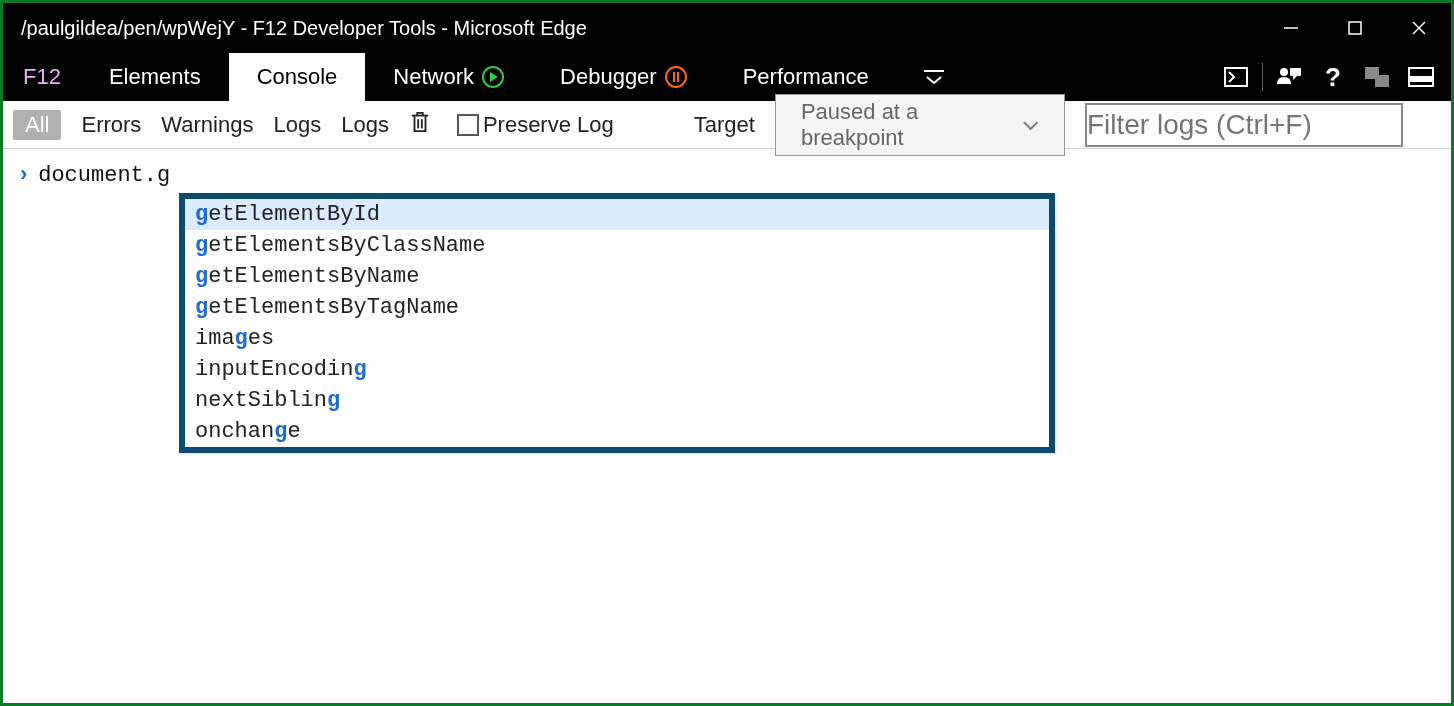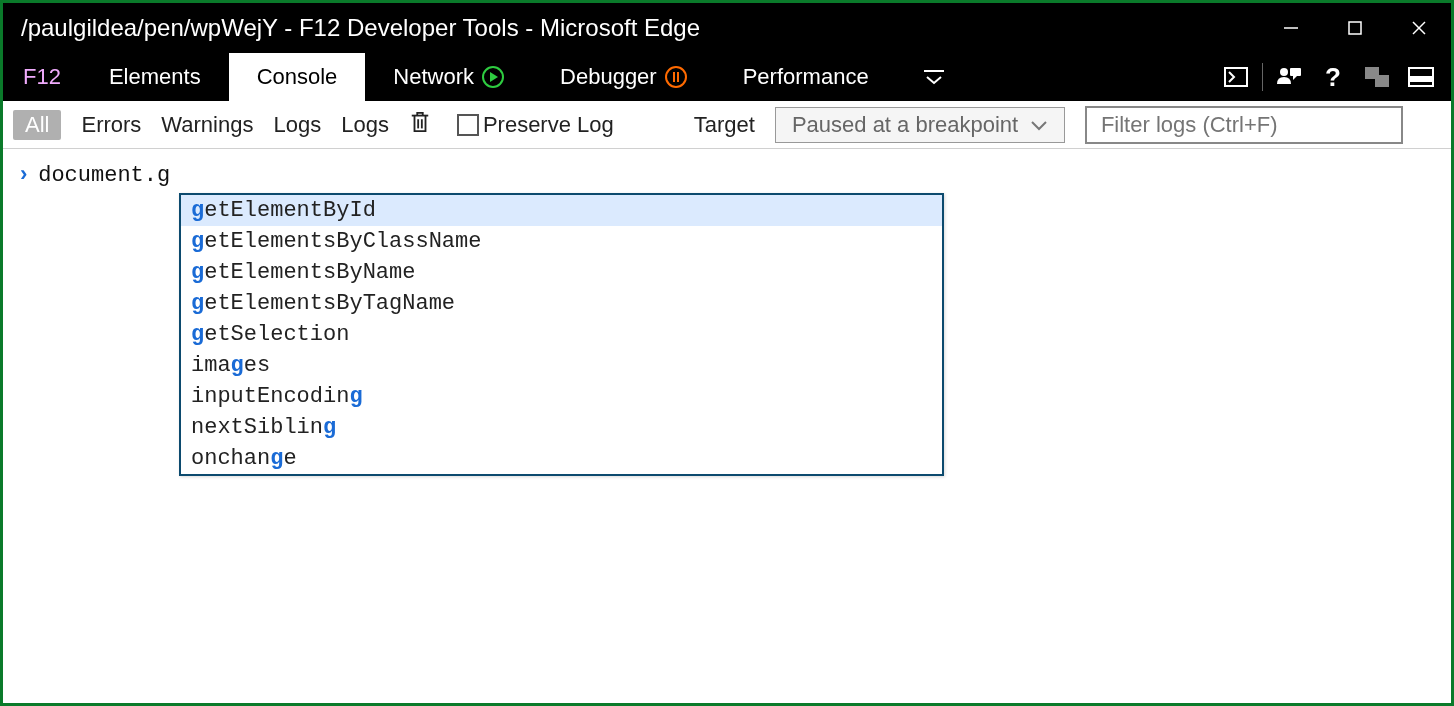--- a/index.html
+++ b/index.html
@@ -18,21 +18,21 @@
     flex-direction: column;
   }
   
   .titlebar {
     background: #000;
     color: #fff;
     height: 50px;
     display: flex;
     align-items: center;
     padding-left: 18px;
-    font-size: 24px;
+    font-size: 20px;
     font-weight: 400;
   }
   .titlebar .title-text { flex: 1; }
   .win-controls { display: flex; height: 100%; }
   .win-btn {
     width: 64px;
     display: flex;
     align-items: center;
     justify-content: center;
     color: #fff;
@@ -131,31 +131,31 @@
     width:22px; height:22px;
     border:2px solid #555;
     margin-left: 6px;
   }
   .preserve-group { display:flex; align-items:center; gap:4px; }
   .toolbar-spacer { width: 40px; }
   .target-label { }
   .target-select {
     border:1px solid #999;
     background:#f5f5f5;
-    padding: 4px 16px;
+    padding: 4px 25px;
     font-size:22px;
     color:#666;
     display:flex; align-items:center; gap:2px;
     width: 290px;
     justify-content: space-between;
   }
   .filter-input {
     border:2px solid #888;
-    padding: 4px 14px;
-    font-size:22px;
+    padding: 4px 0;
+    font-size:28px;
     width: 318px;
     color:#888;
     background:#fff;
   }
 
   
   .console-body {
     flex:1;
     position: relative;
     font-family: Consolas, "Courier New", monospace;
@@ -164,23 +164,23 @@
     color: #111;
   }
   .prompt-line {
     display:flex; align-items:flex-start; gap:8px;
   }
   .prompt-arrow { color:#1a6bd6; font-weight:bold; }
   .autocomplete {
     position:absolute;
     left: 176px;
     top: 44px;
-    width: 765px;
+    width: 876px;
     background:#fff;
-    border:2px solid #0c4a6e;
+    border:6px solid #0c4a6e;
     box-shadow: 1px 1px 3px rgba(0,0,0,0.15);
   }
   .ac-item {
     padding: 3px 10px;
     font-family: Consolas, "Courier New", monospace;
     font-size: 22px;
     color:#222;
   }
   .ac-item.selected { background:#dbeafe; }
   .ac-item b { font-weight:bold; color:#1a6bd6; }
@@ -309,21 +309,20 @@
       <span class="prompt-arrow">›</span>
       <span><span>document.</span><span>g</span></span>
     </div>
 
     <div class="autocomplete" id="ac-list">
 
     <div class="ac-item selected"><b>g</b>etElementById</div>
         <div class="ac-item"><b>g</b>etElementsByClassName</div>
         <div class="ac-item"><b>g</b>etElementsByName</div>
         <div class="ac-item"><b>g</b>etElementsByTagName</div>
-        <div class="ac-item"><b>g</b>etSelection</div>
         <div class="ac-item">ima<b>g</b>es</div>
         <div class="ac-item">inputEncodin<b>g</b></div>
         <div class="ac-item">nextSiblin<b>g</b></div>
         <div class="ac-item">onchan<b>g</b>e</div>
       </div>
   </div>
 
 </div>
 
 </body></html>

